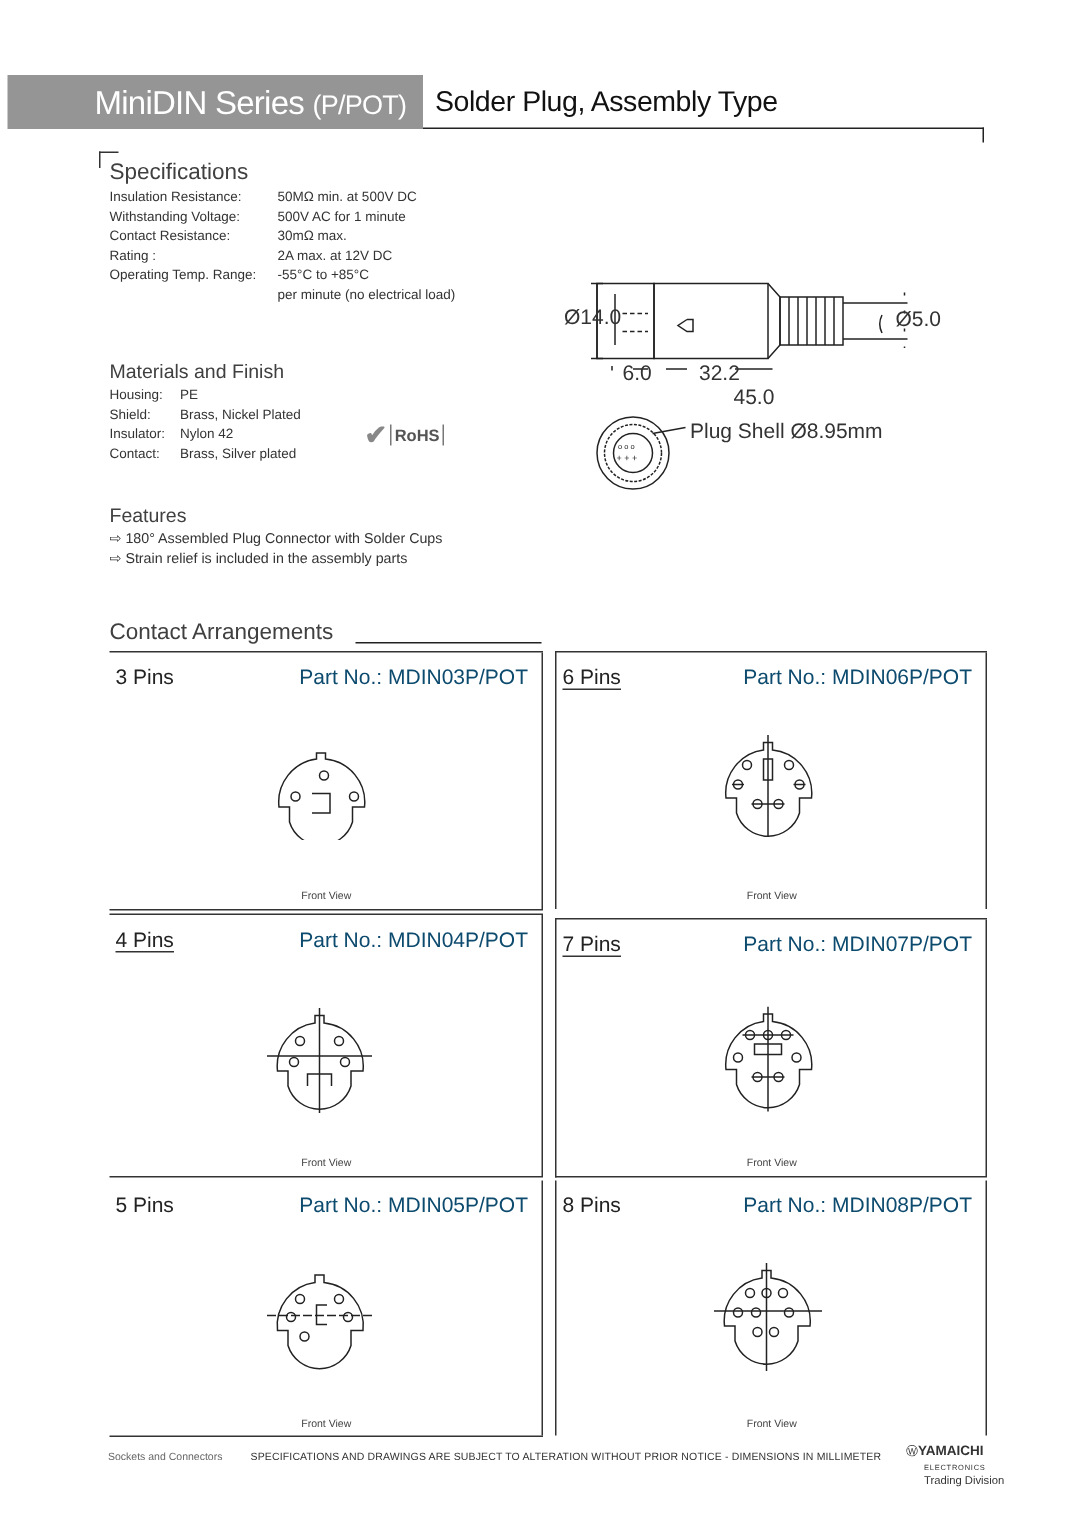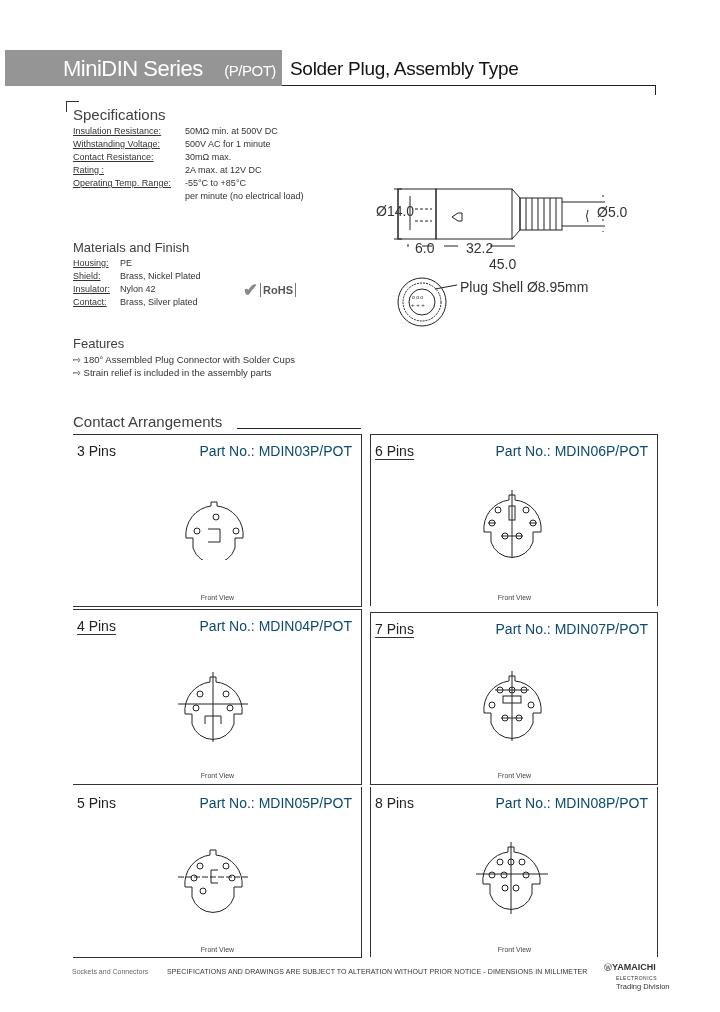--- a/index.html
+++ b/index.html
@@ -1,27 +1,27 @@
 <!DOCTYPE html>
 <html><head>
 <meta charset="utf-8">
 <style>
   html, body { margin:0; padding:0; background:#ffffff; }
   body { width:720px; height:1012px; position:relative; overflow:hidden; font-family:"Liberation Sans", sans-serif; color:#222; }
   .abs { position:absolute; }
   .hdr-gray { left:5px; top:50px; width:277px; height:36px; background:#959595; }
   .hdr-series { left:63px; top:56px; font-size:22px; color:#fff; letter-spacing:-0.5px; white-space:nowrap; }
-  .hdr-series .sub { font-size:15px;margin-left:16px; }
+  .hdr-series .sub { font-size:18px; }
   .hdr-title { left:290px; top:58px; font-size:19px; color:#111; letter-spacing:-0.3px; white-space:nowrap; }
   .hdr-line { left:282px; top:85px; width:374px; height:1px; background:#222; }
   .hdr-tick { left:655px; top:85px; width:1px; height:10px; background:#222; }
   .corner { left:66px; top:101px; width:12px; height:10px; border-left:1px solid #333; border-top:1px solid #333; }
   .sec-title { font-size:15px; color:#404040; white-space:nowrap; }
   .spec-row { font-size:9px; color:#333; white-space:nowrap; height:13px; line-height:13px; }
-  .spec-row .k { display:inline-block; width:112px;text-decoration:underline; }
+  .spec-row .k { display:inline-block; width:112px; }
   .mat-row .k { display:inline-block; width:47px; }
   .feat { font-size:9.5px; color:#333; white-space:nowrap; line-height:13px; }
   .rohs { left:243px; top:279px; font-size:11px; font-weight:bold; color:#555; white-space:nowrap; }
   .rohs .chk { color:#888; font-size:18px; font-weight:bold; vertical-align:-2px; }
   .rohs .bar { display:inline-block; width:1px; height:14px; background:#777; vertical-align:-3px; margin:0 2px; }
   .ca-line { left:237px; top:428px; width:124px; height:1px; background:#222; }
   .panel { position:absolute; border-bottom:1px solid #333; }
   .panel .vr { position:absolute; top:0; right:0; width:1px; height:100%; background:#333; }
   .panel .pins { position:absolute; left:4px; top:8px; font-size:14px; color:#222; }
   .panel .pins.ul { border-bottom:1px solid #333; padding-bottom:0; }

